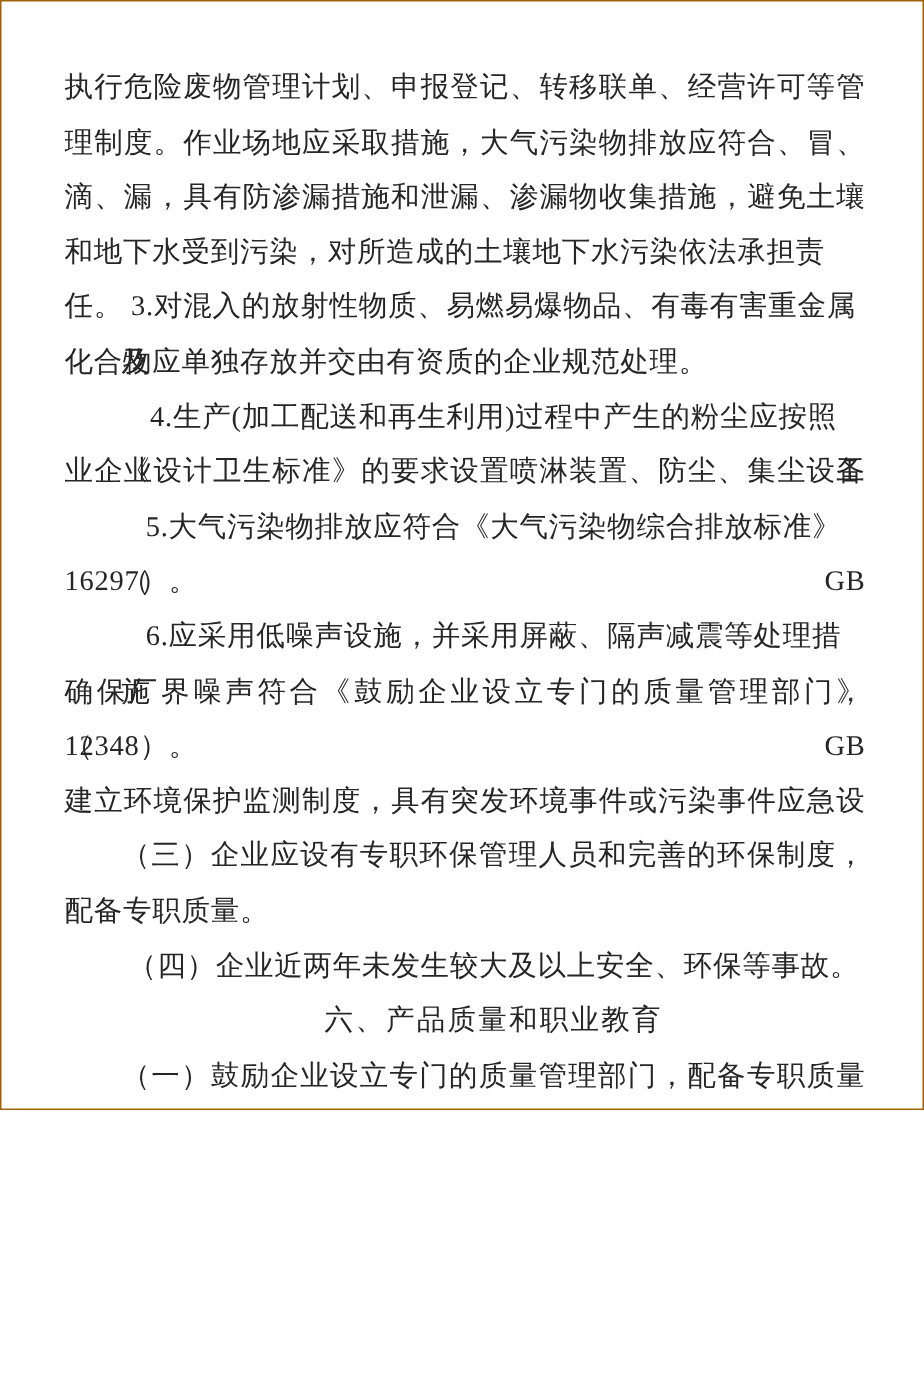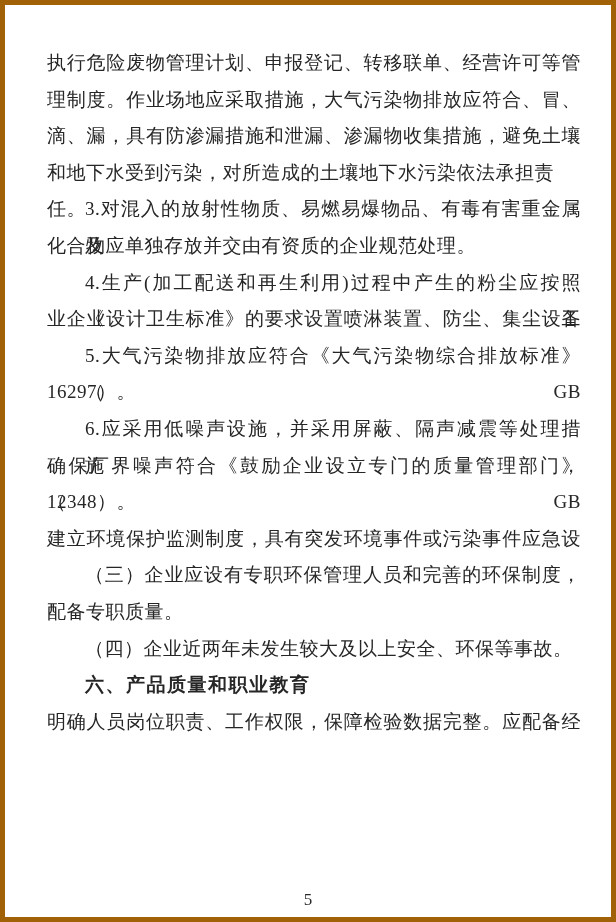--- a/index.html
+++ b/index.html
@@ -3,24 +3,24 @@
 <meta charset="utf-8">
 <style>
   html, body {
     margin: 0;
     padding: 0;
     background: #ffffff;
   }
   .page {
     position: relative;
     width: 616px;
-    height: 922px;
+    height: 740px;
     box-sizing: border-box;
     background: #ffffff;
-    border: 5px solid #a16207;
+    border: 1px solid #a16207;
     font-family: "Liberation Serif", "DejaVu Serif", serif;
     color: #262626;
     overflow: hidden;
   }
   .doc-body {
     position: absolute;
     left: 42px;
     top: 40px;
     width: 534px;
   }
@@ -31,23 +31,24 @@
     white-space: normal;
     text-align: left;
     letter-spacing: 0.5px;
   }
   .line.fill {
     text-align: justify;
     text-align-last: justify;
   }
   .line.indent {
     padding-left: 38px;
+    text-align: center;
   }
   .line.bold {
-    font-weight: bold;
+    font-weight: normal;
     font-family: "Liberation Sans", "DejaVu Sans", sans-serif;
     letter-spacing: 1.5px;
   }
   .page-number {
     position: absolute;
     left: 0;
     right: 0;
     top: 884px;
     text-align: center;
     font-size: 17px;
@@ -71,16 +72,17 @@
       <div class="line indent fill">5.大气污染物排放应符合《大气污染物综合排放标准》（GB</div>
       <div class="line">16297）。</div>
       <div class="line indent fill">6.应采用低噪声设施，并采用屏蔽、隔声减震等处理措施，</div>
       <div class="line fill">确保厂界噪声符合《鼓励企业设立专门的质量管理部门》（GB</div>
       <div class="line">12348）。</div>
       <div class="line fill">建立环境保护监测制度，具有突发环境事件或污染事件应急设</div>
       <div class="line indent fill">（三）企业应设有专职环保管理人员和完善的环保制度，</div>
       <div class="line">配备专职质量。</div>
       <div class="line indent">（四）企业近两年未发生较大及以上安全、环保等事故。</div>
       <div class="line indent bold">六、产品质量和职业教育</div>
+      <div class="line indent fill">（一）鼓励企业设立专门的质量管理部门，配备专职质量</div>
       <div class="line fill">明确人员岗位职责、工作权限，保障检验数据完整。应配备经</div>
     </div>
   <div class="page-number">5</div>
 </div>
 
 </body></html>

